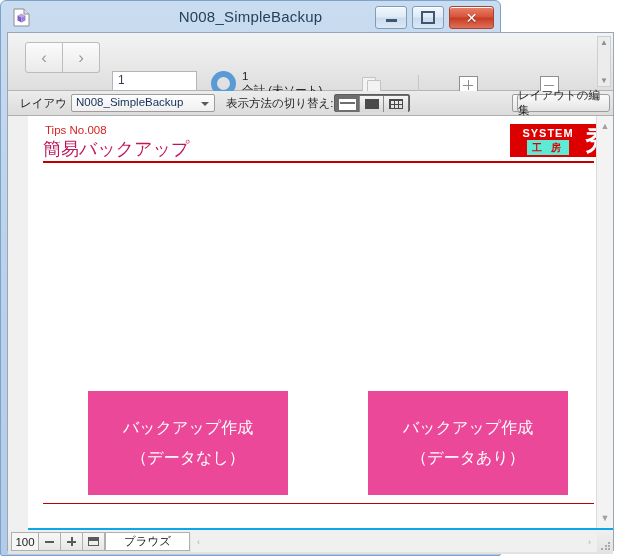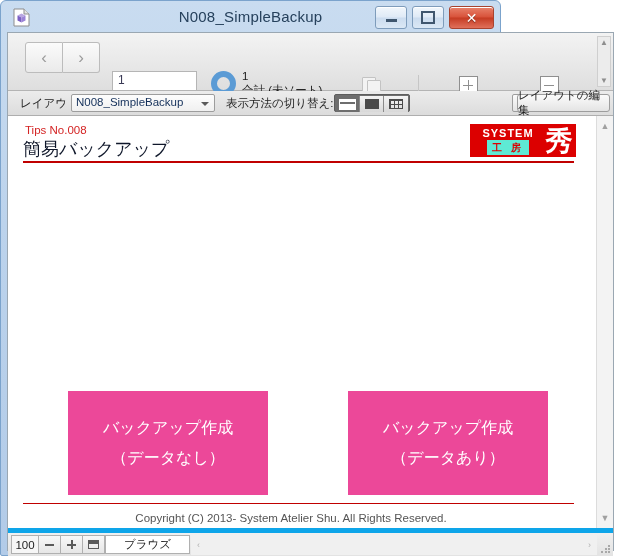--- a/index.html
+++ b/index.html
@@ -221,40 +221,41 @@
     border: 1px solid #9d9d9d; border-radius: 3px; box-sizing: border-box;
     font-size: 11.5px; color: #1d1d1d;
     display: flex; align-items: center; justify-content: center;
   }
 
   
   .content-wrap {
     position: relative;
     height: 412px;
     background: #ffffff;
-    border-bottom: 5px solid #0ea5e9;
+    border-bottom: 2px solid #0ea5e9;
+    margin-left: 20px;
   }
   .content {
     position: absolute; left: 0; top: 0; right: 17px; bottom: 0;
     background: #ffffff; overflow: hidden;
   }
   .tips-no {
     position: absolute; left: 17px; top: 8px;
     font-size: 11.5px; color: #d42424;
   }
   .page-title {
     position: absolute; left: 15px; top: 21px;
-    font-size: 18px; color: #0f172a;
+    font-size: 18px; color: #be185d;
   }
   .title-rule {
     position: absolute; left: 15px; top: 45px; width: 551px; height: 2px;
     background: #c00000;
   }
   .logo {
-    position: absolute; left: 460px; top: 6px;
+    position: absolute; left: 480px; top: 6px;
     width: 110px; height: 37px;
     background: #dc0000;
     border: 2px solid #ffffff;
     box-sizing: border-box;
     display: flex; align-items: center;
   }
   .logo-left {
     width: 68px; padding-left: 4px;
     display: flex; flex-direction: column; align-items: center; gap: 1px;
   }
@@ -497,21 +498,20 @@
           <span>バックアップ作成</span>
           <span>（データなし）</span>
         </div>
 
         <div class="btn-backup right">
           <span>バックアップ作成</span>
           <span>（データあり）</span>
         </div>
 
         <div class="footer-rule"></div>
-        <div class="copyright">Copyright (C) 2013- System Atelier Shu. All Rights Reserved.</div>
       </div>
 
       <div class="vscroll">
         <span class="arrow up">▲</span>
         <span class="arrow down">▼</span>
       </div>
     </div>
 
     <div class="statusbar">
       <div class="zoom-level">100</div>

